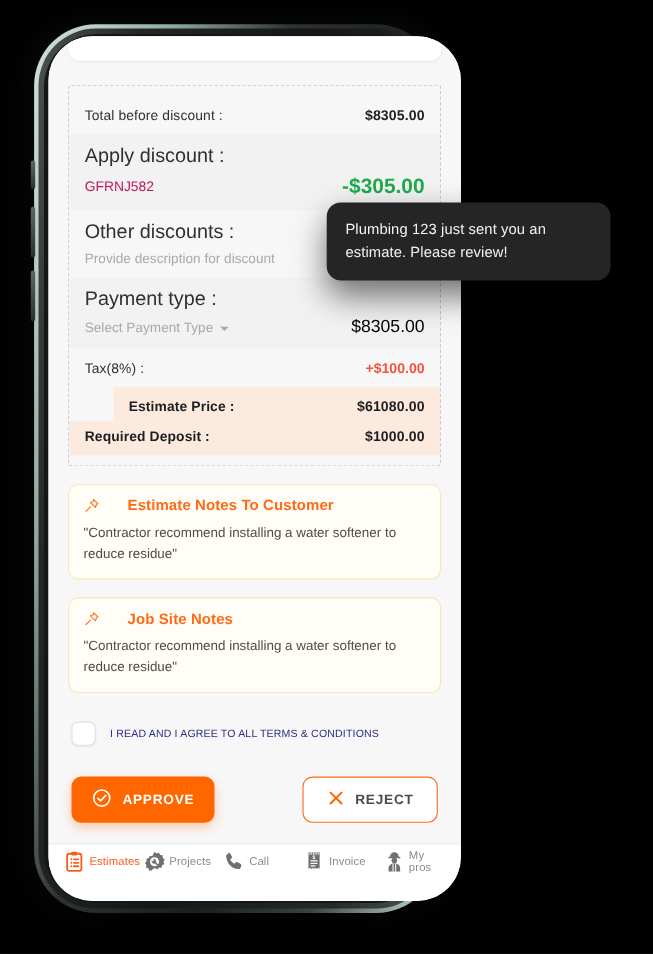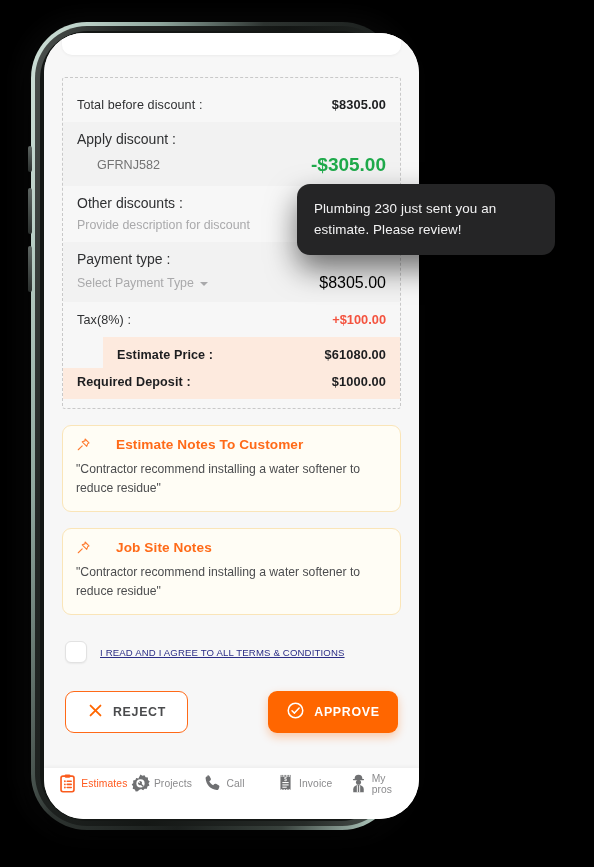--- a/index.html
+++ b/index.html
@@ -147,30 +147,30 @@
     font-weight: 700;
     letter-spacing: .1px;
   }
   .row.strong .lbl { font-weight: 700; color: #1d1e20; }
 
   .block {
     padding: 9px 14px 10px;
   }
   .block.shaded { background: #f2f2f2; }
   .block .blk-lbl {
-    font-size: 14px;
+    font-size: 18px;
     color: #2f3032;
     margin-bottom: 7px;
   }
   .blk-line {
     display: flex;
     align-items: center;
     justify-content: space-between;
   }
-  .code-green { color: #737373; font-size: 12.6px; margin-left: 20px; }
+  .code-green { color: #be185d; font-size: 12.6px; }
   .amt-green  { color: #1faa4b; font-size: 19px; font-weight: 700; }
   .muted      { color: #a9a9ab; font-size: 12.4px; }
   .amt-red    { color: #f4533f; font-size: 12.8px; font-weight: 700; }
 
   .select-line {
     display: flex;
     align-items: center;
     gap: 6px;
   }
   .caret {
@@ -221,21 +221,20 @@
     border-radius: 6px;
     border: 1px solid #e2e2e2;
     background: #ffffff;
     flex: 0 0 auto;
     box-shadow: 0 1px 2px rgba(0,0,0,.06);
   }
   .terms-link {
     font-size: 9.6px;
     letter-spacing: .15px;
     color: #2b2d86;
-    text-decoration: underline;
     font-weight: 500;
   }
 
   
   .actions {
     margin-top: 28px;
     display: flex;
     align-items: center;
     justify-content: space-between;
     padding: 0 3px;
@@ -424,38 +423,38 @@
         </div>
         <div class="note-body">"Contractor recommend installing a water softener to reduce residue"</div>
       </div>
 
       <div class="terms">
         <div class="checkbox"></div>
         <span class="terms-link">I READ AND I AGREE TO ALL TERMS &amp; CONDITIONS</span>
       </div>
 
       <div class="actions">
+        <div class="btn btn-approve">
+          <span>
+            <svg width="19" height="19" viewBox="0 0 24 24" fill="none" stroke="#ffffff" stroke-width="1.9" stroke-linecap="round" stroke-linejoin="round">
+              <circle cx="12" cy="12" r="9.2"></circle>
+              <polyline points="7.6,12.3 10.7,15.3 16.6,8.9"></polyline>
+            </svg>
+          </span>
+          <span>APPROVE</span>
+        </div>
+
         <div class="btn btn-reject">
           <span>
             <svg width="17" height="17" viewBox="0 0 24 24" fill="none" stroke="#ff6600" stroke-width="2.6" stroke-linecap="round">
               <line x1="5" y1="5" x2="19" y2="19"></line>
               <line x1="19" y1="5" x2="5" y2="19"></line>
             </svg>
           </span>
           <span>REJECT</span>
-        </div>
-
-        <div class="btn btn-approve">
-          <span>
-            <svg width="19" height="19" viewBox="0 0 24 24" fill="none" stroke="#ffffff" stroke-width="1.9" stroke-linecap="round" stroke-linejoin="round">
-              <circle cx="12" cy="12" r="9.2"></circle>
-              <polyline points="7.6,12.3 10.7,15.3 16.6,8.9"></polyline>
-            </svg>
-          </span>
-          <span>APPROVE</span>
         </div>
       </div>
 
       <div style="height:26px;"></div>
     </div>
 
     <div class="bottom-nav">
 
       <div class="nav-item active">
         <span>
@@ -527,16 +526,16 @@
         </span>
         <span class="nav-label">My pros</span>
       </div>
 
     </div>
 
     <div class="home-indicator"></div>
   </div>
 
   <div class="toast">
-    <span>Plumbing 230 just sent you an estimate. Please review!</span>
+    <span>Plumbing 123 just sent you an estimate. Please review!</span>
   </div>
 
 </div>
 
 </body></html>

